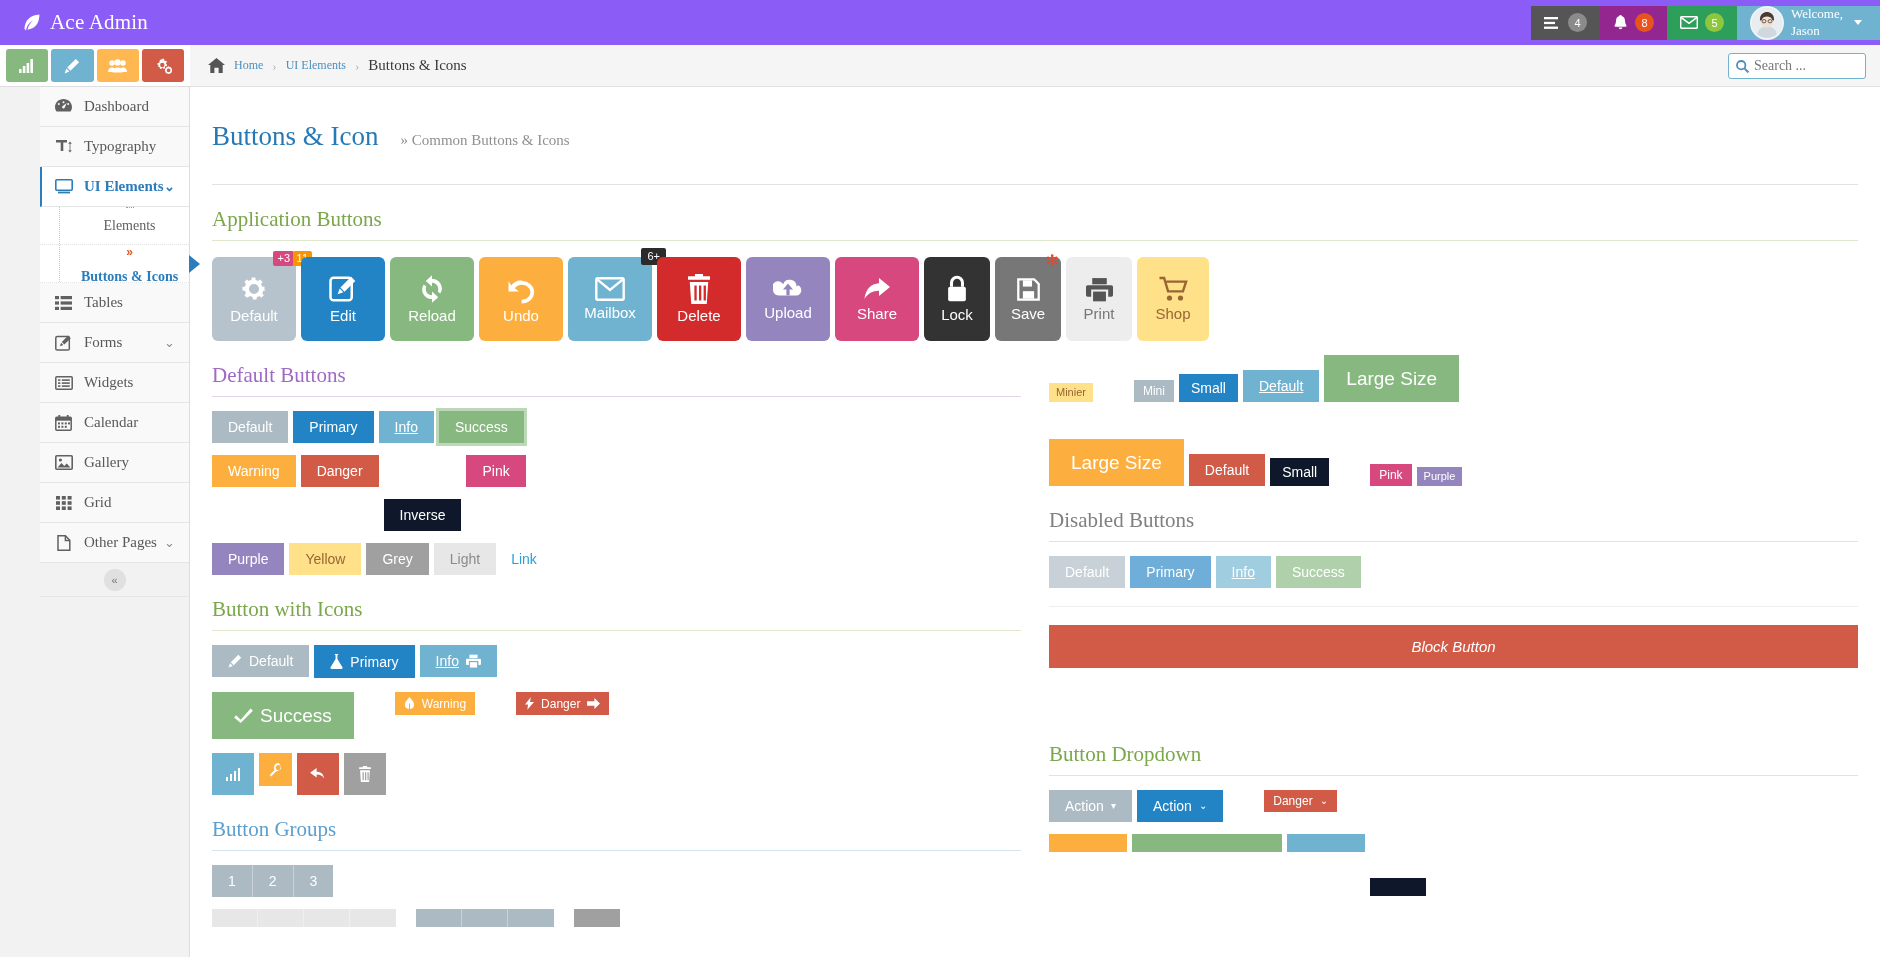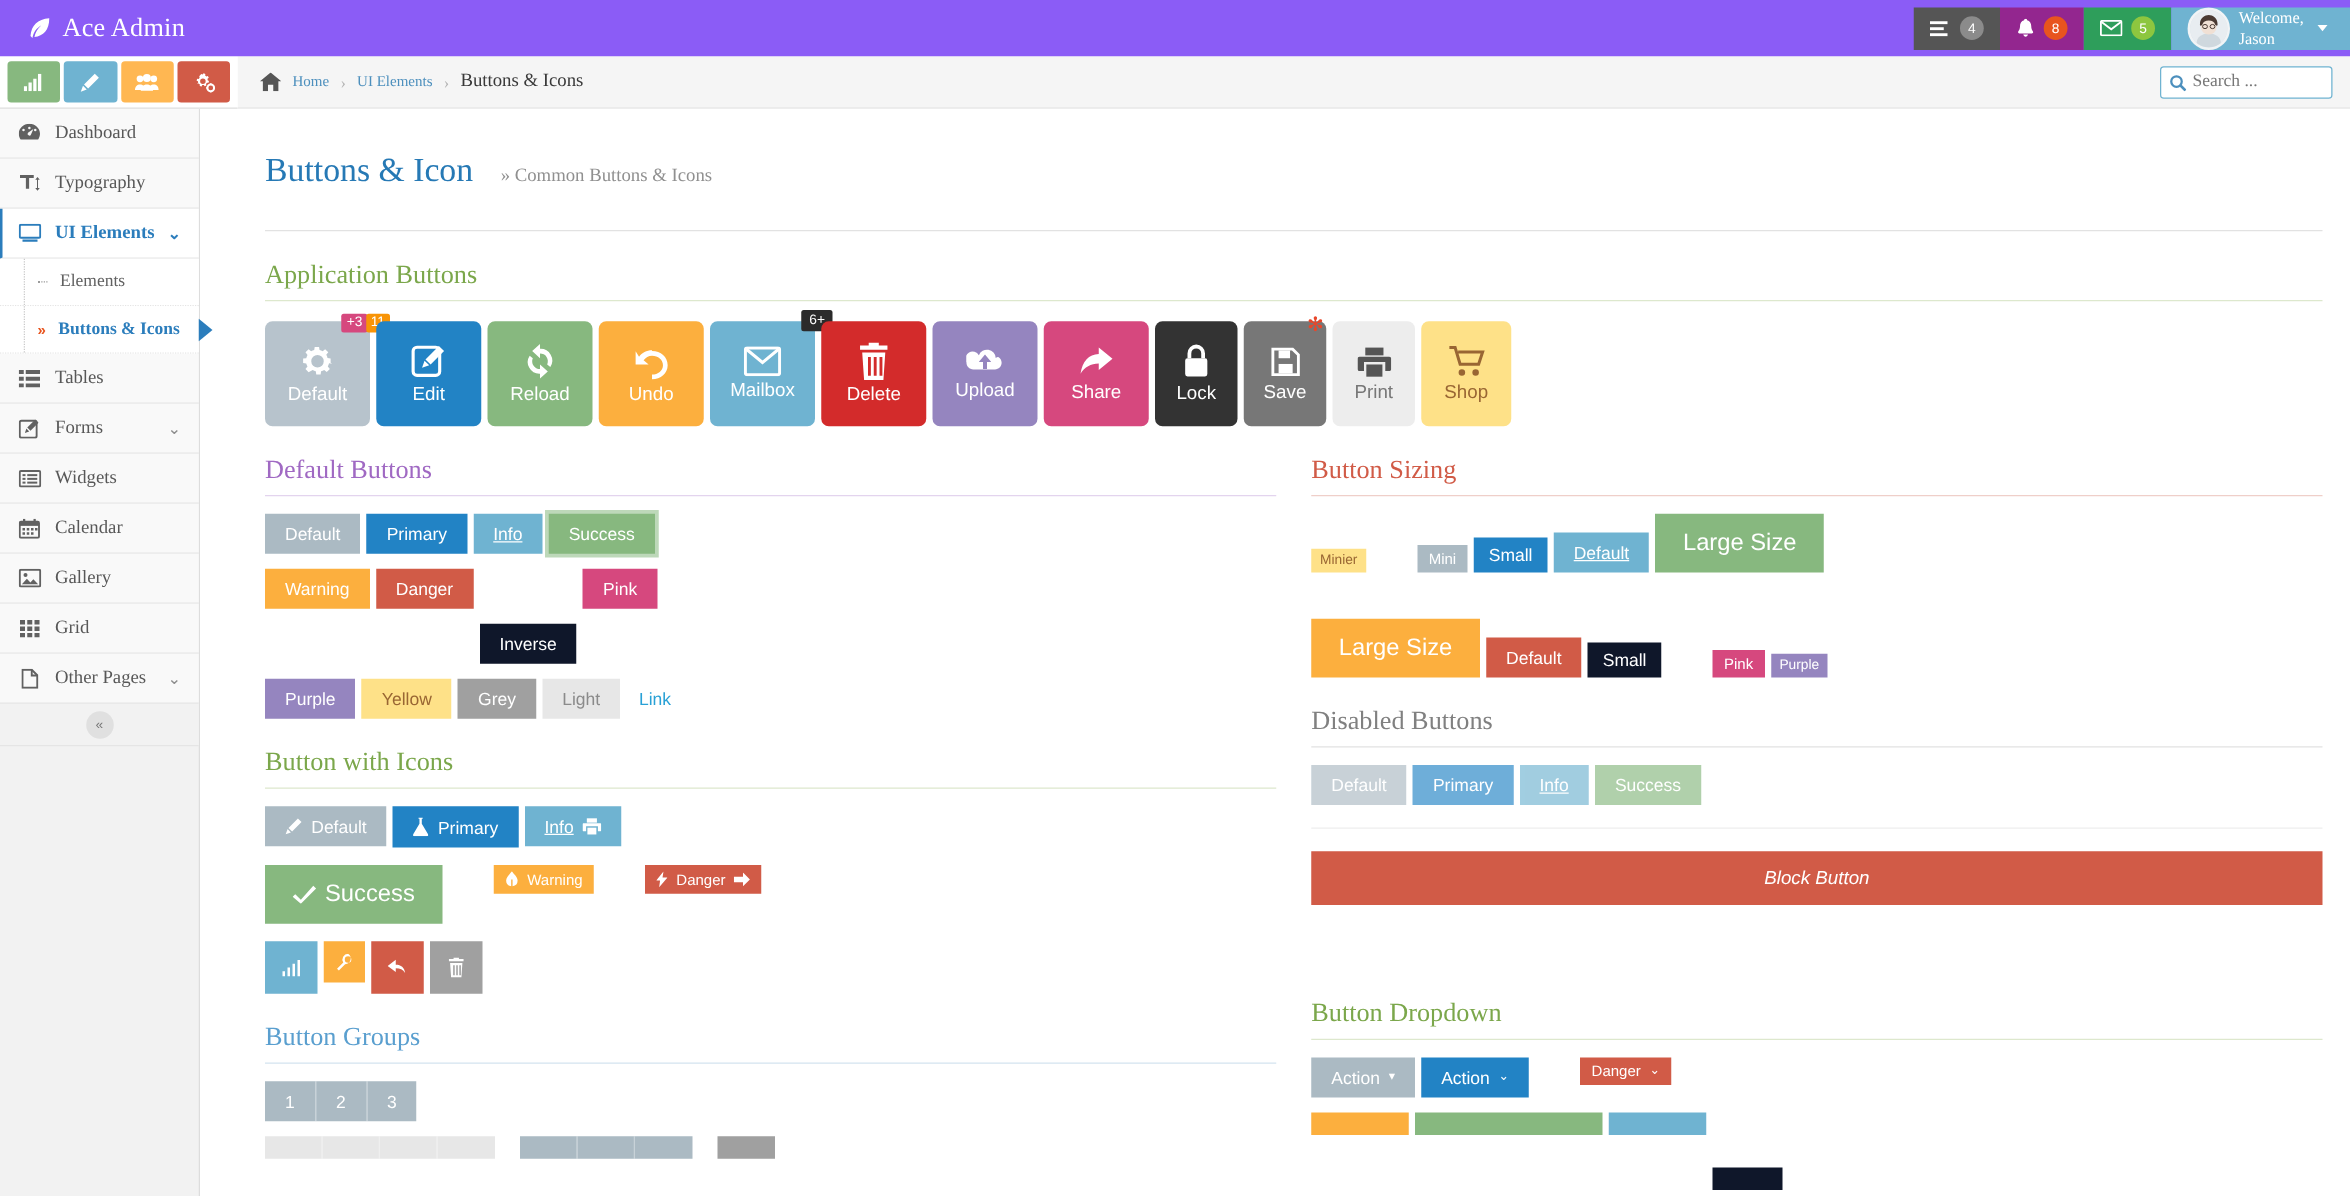--- a/index.html
+++ b/index.html
@@ -67,23 +67,23 @@
     flex: 1; border-radius: 3px; display: flex;
     align-items: center; justify-content: center; color: #fff;
   }
   .sc.green { background: #87B87F; }
   .sc.blue  { background: #6FB3D1; }
   .sc.orange{ background: #FFB752; }
   .sc.red   { background: #D15B47; }
 
   
   .sidebar {
-    position: absolute; top: 87px; left: 0; width: 160px;
+    position: absolute; top: 87px; left: 0; width: 190px;
     bottom: 0; background: #F2F2F2;
-    border-right: 1px solid #ddd; z-index: 10;
+    border-right: 1px solid #ddd; z-index: 10; padding-left: 40px;
   }
   .s-item {
     height: 40px; display: flex; align-items: center;
     padding-left: 14px; gap: 11px;
     border-bottom: 1px solid #E5E5E5;
     color: #585858; font-size: 15px; position: relative;
     background: #F9F9F9;
   }
   .s-item .s-ic { width: 19px; display:flex; justify-content:center; color:#616161; }
   .s-item.active {
@@ -95,20 +95,21 @@
     position: absolute; right: 14px; font-size: 13px; color: #8E8E8E;
     font-family: "Liberation Sans", sans-serif;
   }
   .s-item.active .s-chev { color: #2B7DBC; }
   .submenu { background: #fff; }
   .sub-item {
     height: 38px; display: flex; align-items: center;
     padding-left: 30px; gap: 10px; font-size: 14px; color: #616161;
     border-bottom: 1px dotted #E4E4E4; position: relative;
     background: #fff;
+    flex-direction: column;
   }
   .sub-item:before {
     content:''; position:absolute; left:19px; top:0; bottom:0;
     border-left: 1px dotted #c9c9c9;
   }
   .sub-item .dash {
     width: 8px; border-top: 1px dotted #9b9b9b; display:block;
   }
   .sub-item.cur { color: #2B7DBC; font-weight: bold; }
   .sub-item.cur .dash { border: none; color: #E8541E; font-size: 12px;
@@ -793,21 +794,20 @@
           <button class="btn default" style="width:46px"></button>
         </div>
         <div class="bgroup">
           <button class="btn grey" style="width:46px"></button>
         </div>
       </div>
     </div>
 
     <div class="col">
 
-      <h3 class="sec-h red">Button Sizing</h3>
       <div class="row mt14" style="align-items:flex-end">
         <button class="btn yellow xmini">Minier</button>
         <button class="btn default mini">Mini</button>
         <button class="btn primary small">Small</button>
         <button class="btn info">Default</button>
         <button class="btn success large">Large Size</button>
       </div>
       <div class="row mt12" style="align-items:flex-end">
         <button class="btn warning large">Large Size</button>
         <button class="btn danger">Default</button>

